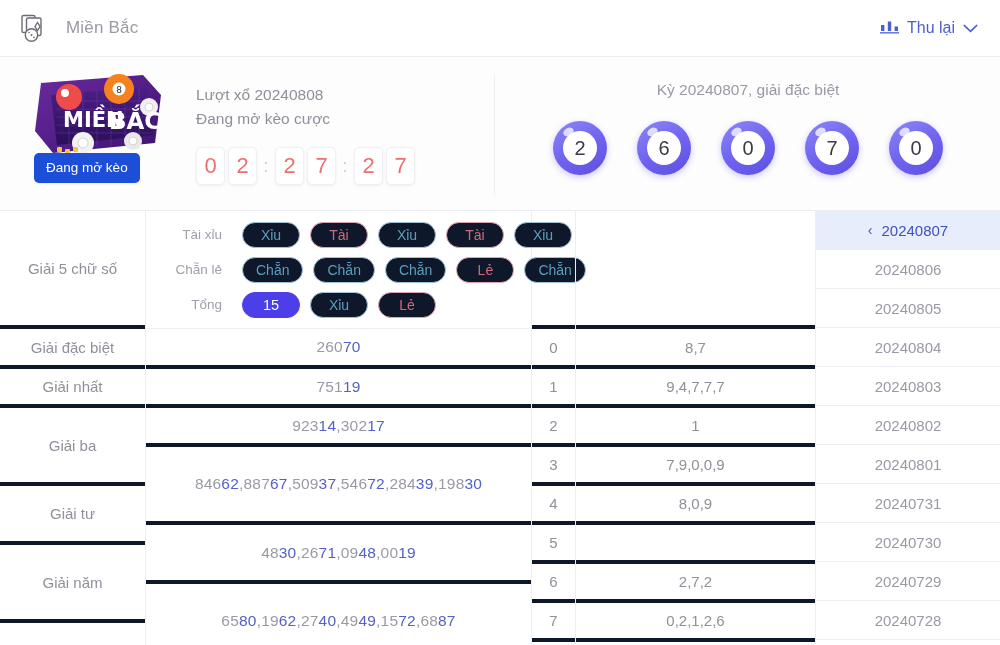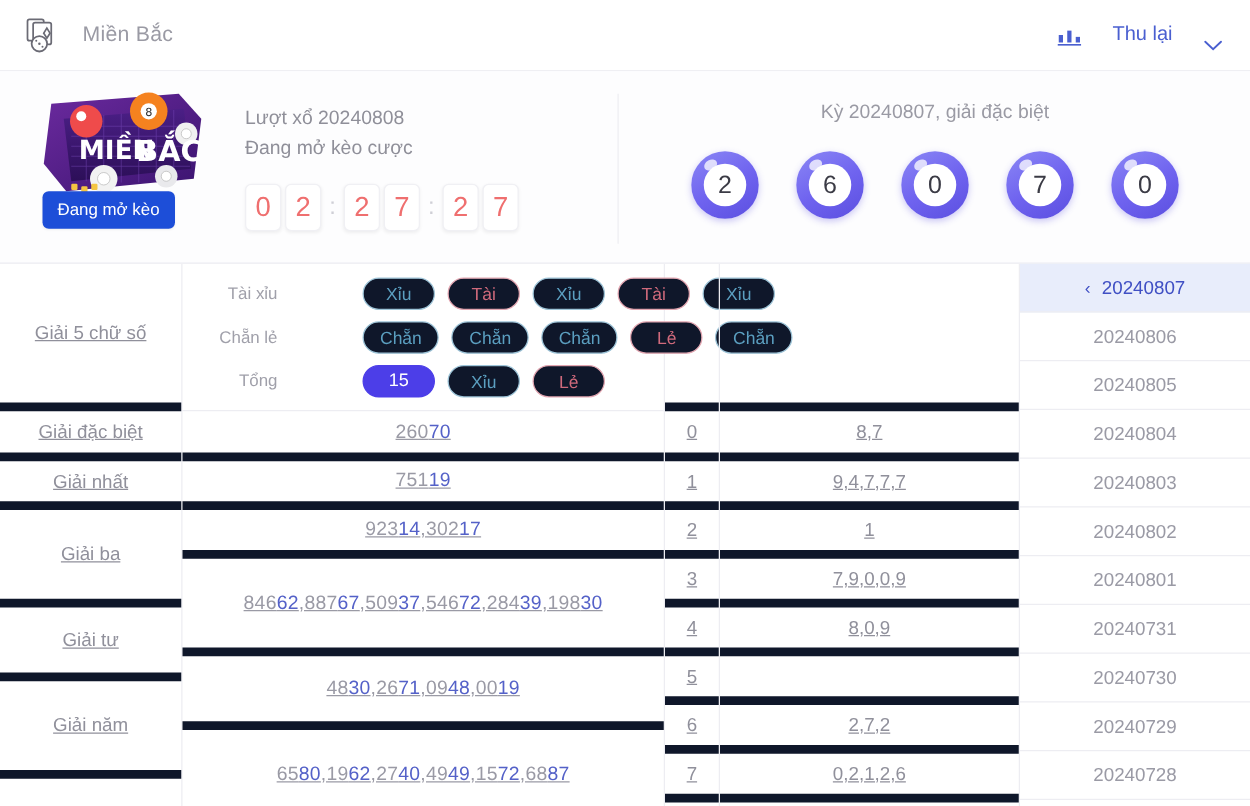--- a/index.html
+++ b/index.html
@@ -16,21 +16,21 @@
   .topbar {
     height: 57px; width: 100%;
     display: flex; align-items: center;
     padding: 0 22px 0 18px;
     border-bottom: 1px solid #efeff3;
     background: #fff;
   }
   .topbar-left { display: flex; align-items: center; gap: 14px; }
   .cards-icon { width: 34px; height: 34px; flex: 0 0 34px; }
   .topbar-title { font-size: 17px; color: #9a9aa4; letter-spacing: .2px; }
-  .topbar-right { margin-left: auto; display: flex; align-items: flex-end; gap: 25px;
+  .topbar-right { margin-left: auto; display: flex; align-items: flex-start; gap: 8px;
      color: #4a5fd0; font-size: 16px; cursor: pointer; }
   .bars-icon { width: 19px; height: 15px; display:block; }
   .chev-down { width: 15px; height: 9px; display:block; }
 
   
   .hero {
     height: 154px; width: 100%;
     display: flex; align-items: flex-start;
     background: #fdfdfe;
     border-bottom: 1px solid #ececf1;
@@ -90,32 +90,31 @@
   .grid { display: flex; width: 100%; height: 434px; }
 
   .col-label { width: 146px; flex: 0 0 146px; border-right: 1px solid #ededf2; }
   .col-main  { width: 386px; flex: 0 0 386px; border-right: 1px solid #ededf2; }
   .col-head  { width: 44px;  flex: 0 0 44px;  border-right: 1px solid #ededf2; }
   .col-tail  { width: 240px; flex: 0 0 240px; border-right: 1px solid #ededf2; }
   .col-dates { width: 184px; flex: 0 0 184px; }
 
   .cell {
     display: flex; align-items: center; justify-content: center;
-    border-bottom: 7px solid #0f172a;
+    border-bottom: 4px solid #0f172a;
     font-size: 15px; color: #90909b;
     text-align: center;
-    text-decoration: underline;
   }
   .cell.num { color: #9a9aa5; letter-spacing: .2px; font-size: 15.5px; }
 
   
   .five-block { height: 118px; }
   .bet-rows { height: 118px; display: flex; flex-direction: column;
      justify-content: center; padding: 6px 8px 6px 0; }
-  .bet-row { display: flex; align-items: center; height: 36px; gap: 48px; }
+  .bet-row { display: flex; align-items: center; height: 36px; }
   .bet-label { width: 96px; flex: 0 0 96px; text-align: right; padding-right: 20px;
      font-size: 13.5px; color: #a0a0aa; }
   .tags { display: flex; gap: 10px; }
   .tag {
     min-width: 58px; height: 26px; border-radius: 13px;
     display: flex; align-items: center; justify-content: center;
     font-size: 14px; padding: 0 13px; background: #0f172a;
     border: 1px solid #9dc4d8; color: #5b9fc0; white-space: nowrap;
   }
   .tag.red { border-color: #e2a5b0; color: #d06a7c; }

